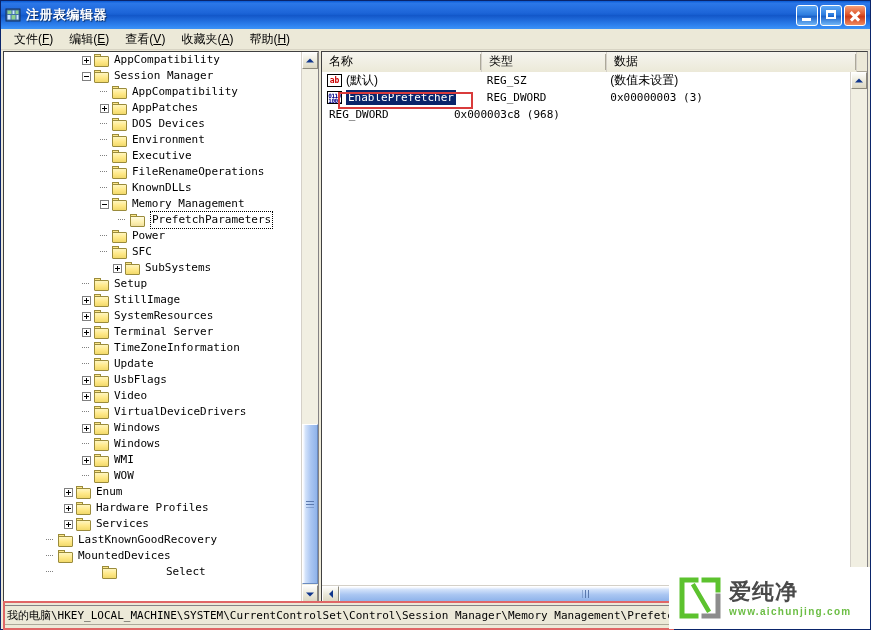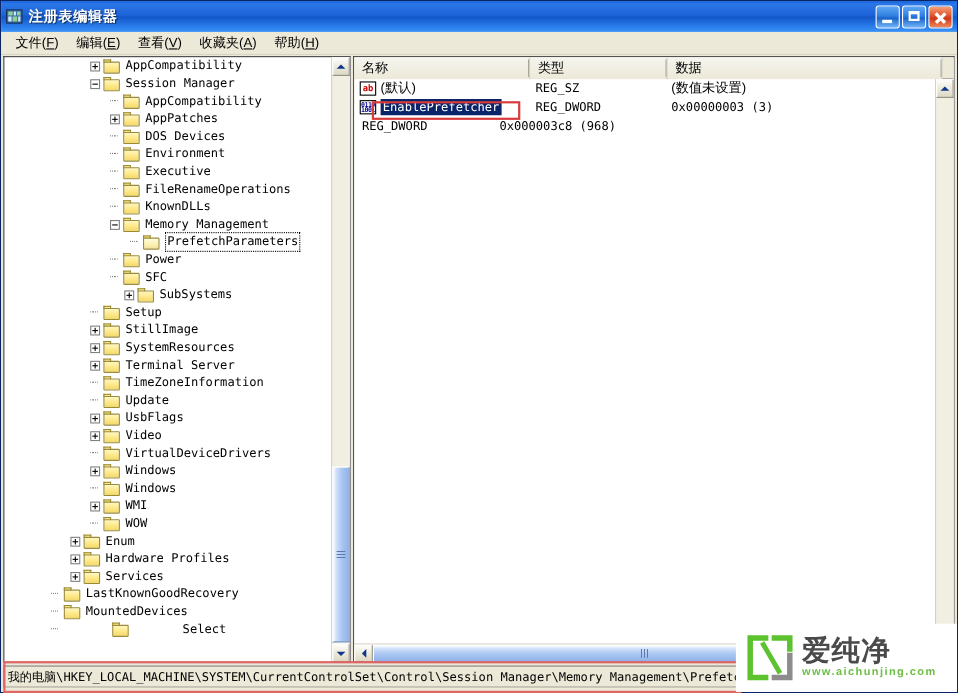--- a/index.html
+++ b/index.html
@@ -207,21 +207,21 @@
   
   .watermark{
     position:absolute;right:0;bottom:0;width:201px;height:62px;
     background:#ffffff;display:flex;align-items:center;padding-left:8px;
     box-sizing:border-box;
   }
   .wm-logo{width:46px;height:44px;position:relative;flex:0 0 46px;margin-right:6px;}
   .wm-text{display:flex;flex-direction:column;justify-content:center;}
   .wm-cn{
     font-family:"DejaVu Sans","Liberation Sans",sans-serif;
-    font-size:26px;font-weight:bold;color:#4a4a4a;line-height:28px;letter-spacing:1px;
+    font-size:22px;font-weight:bold;color:#4a4a4a;line-height:28px;letter-spacing:1px;
   }
   .wm-url{
     font-family:"Liberation Sans","DejaVu Sans",sans-serif;
     font-size:10px;color:#6cbe45;letter-spacing:1.3px;font-weight:bold;line-height:12px;
   }
 </style>
 </head>
 <body>
 
 <div class="window">

